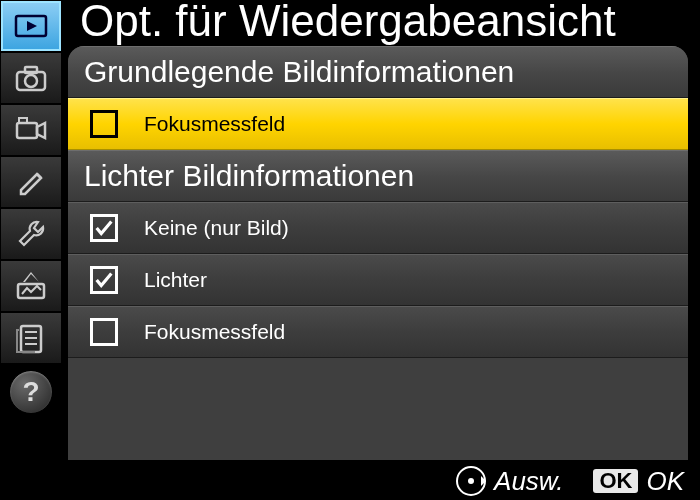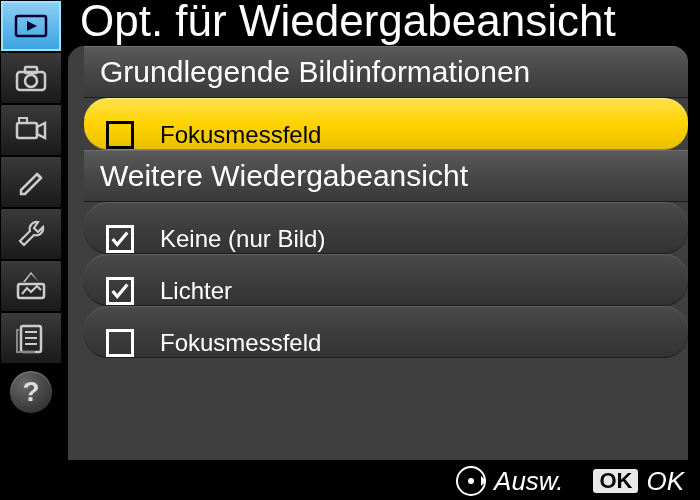--- a/index.html
+++ b/index.html
@@ -41,43 +41,41 @@
     position: absolute; left: 80px; top: 0; right: 12px; height: 46px;
     font-size: 44px; line-height: 42px; color: #fff;
     white-space: nowrap;
   }
 
   .panel {
     position: absolute; left: 68px; top: 46px; right: 12px; bottom: 40px;
     border-radius: 16px 16px 0 0;
     overflow: hidden;
     background: #3f3f3f;
-    padding-left: 16px;
   }
 
   .section-header {
     height: 52px;
     background: linear-gradient(#5a5a5a 0%, #474747 50%, #3a3a3a 100%);
     border-top: 1px solid #6e6e6e;
     border-bottom: 1px solid #1c1c1c;
     font-size: 30px;
     line-height: 50px;
     padding-left: 16px;
     color: #fff;
   }
 
   .row {
     height: 52px;
-    display: flex; align-items: flex-end;
+    display: flex; align-items: center;
     background: linear-gradient(#4a4a4a 0%, #3d3d3d 50%, #333 100%);
     border-top: 1px solid #5e5e5e;
     border-bottom: 1px solid #1c1c1c;
     padding-left: 22px;
-    font-size: 24px;
-    border-radius: 24px;
+    font-size: 21px;
   }
   .row.highlight {
     background: linear-gradient(#ffe24a 0%, #ffd400 50%, #e8bf00 100%);
     color: #000;
     border-top: 1px solid #fff08a;
     border-bottom: 1px solid #a88f00;
   }
   .row.highlight .checkbox { border-color: #000; }
 
   .checkbox {
@@ -182,21 +180,21 @@
 
   <div class="section-header">Grundlegende Bildinformationen</div>
 
   <div class="row highlight">
     <div class="checkbox unchecked">
       
     </div>
     <span class="label">Fokusmessfeld</span>
   </div>
 
-  <div class="section-header">Weitere Wiedergabeansicht</div>
+  <div class="section-header">Lichter Bildinformationen</div>
 
   <div class="row">
     <div class="checkbox">
       <svg viewBox="0 0 24 24">
           <path d="M4 12l5 6L20 5" stroke="#fff" stroke-width="3.5" fill="none"></path>
         </svg>
     </div>
     <span class="label">Keine (nur Bild)</span>
   </div>
 

